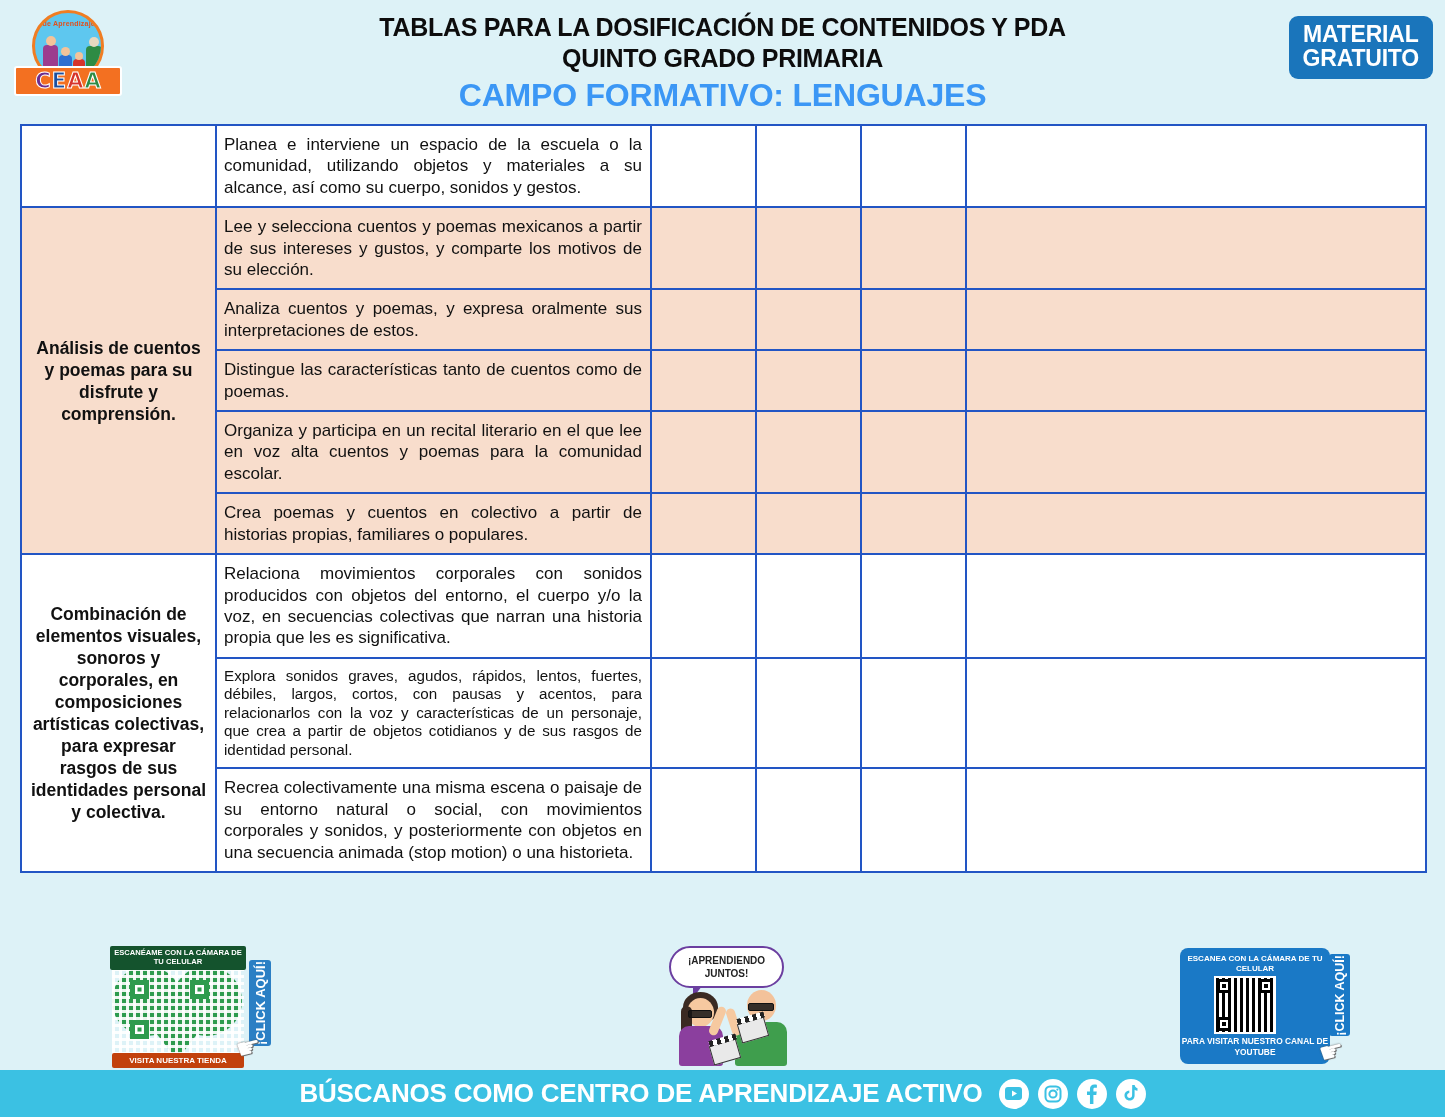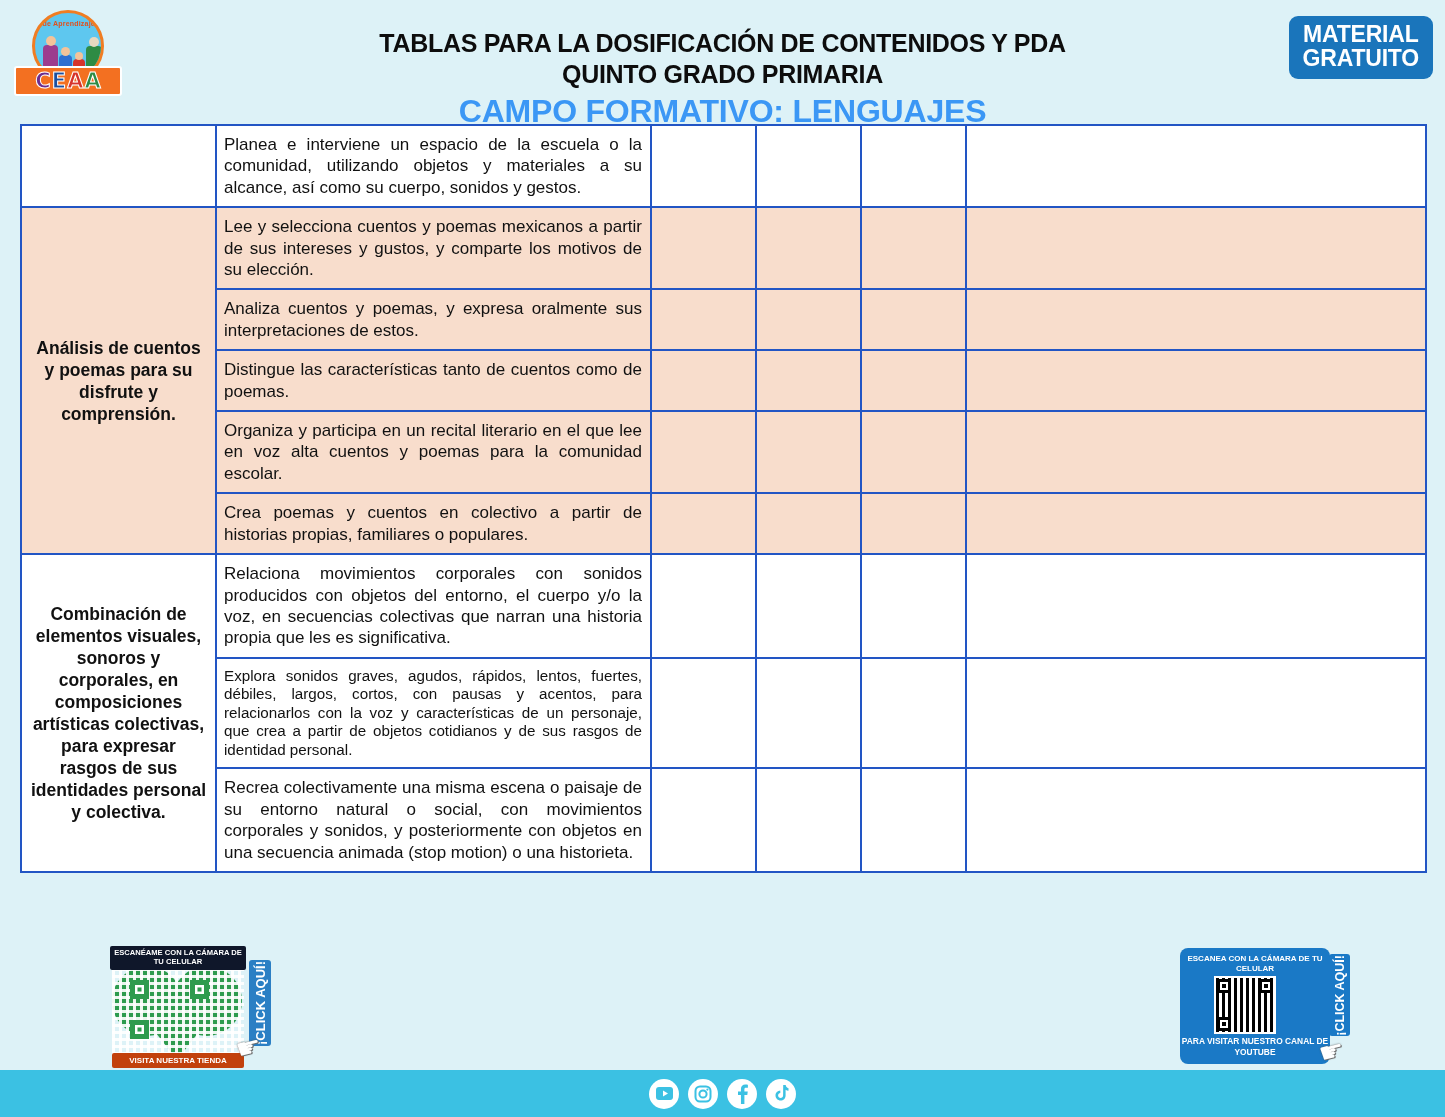--- a/index.html
+++ b/index.html
@@ -79,21 +79,21 @@
     font-family: "DejaVu Sans", sans-serif;
     line-height: 1;
   }
   .lb1 { color: #6d2d8e; }
   .lb2 { color: #1b4fa0; }
   .lb3 { color: #d6342b; }
   .lb4 { color: #2e8b44; }
 
   .title-block {
     text-align: center;
-    padding-top: 28px;
+    padding-top: 12px;
   }
   .title-line {
     font-size: 25px;
     font-weight: 900;
     color: #0d0d0d;
     letter-spacing: -0.3px;
     line-height: 1.22;
     font-family: "Liberation Sans", sans-serif;
   }
   .subtitle-line {
@@ -213,21 +213,21 @@
     position: absolute;
     width: 19px; height: 19px;
     border: 5px solid #2e9b4e;
     background: #fff;
   }
   .qr-eye i { display:block; width:100%; height:100%; background:#2e9b4e; transform: scale(.45); }
   .scan-top {
     position: absolute;
     left: 6px; top: 0;
     width: 136px;
-    background: #0f172a;
+    background: #14532d;
     color: #fff;
     font-size: 7.6px;
     font-weight: 900;
     text-align: center;
     line-height: 1.25;
     padding: 2px 0 3px;
     border-radius: 2px;
   }
   .scan-bottom {
     position: absolute;
@@ -547,20 +547,41 @@
         </div>
     </div>
     <div class="scan-top">ESCANÉAME CON LA CÁMARA DE TU CELULAR</div>
     <div class="scan-bottom">VISITA NUESTRA TIENDA</div>
     <div class="click-tab">
       <span>¡CLICK AQUÍ!</span>
     </div>
     <div class="hand">☛</div>
   </div>
 
+  <div class="illus">
+    <div class="bubble">
+      <span>¡APRENDIENDO JUNTOS!</span>
+    </div>
+    <div class="person pL">
+      <div class="p-hair"></div>
+      <div class="p-head"></div>
+      <div class="p-hair2"></div>
+      <div class="glasses" style="left:13px;top:18px"></div>
+      <div class="p-body"></div>
+      <div class="arm" style="left:38px;bottom:30px;width:9px;height:30px;transform:rotate(22deg)"></div>
+    </div>
+    <div class="person pR">
+      <div class="p-head"></div>
+      <div class="glasses" style="left:15px;top:17px;width:26px"></div>
+      <div class="p-body"></div>
+      <div class="arm" style="left:-4px;bottom:30px;width:9px;height:28px;transform:rotate(-18deg)"></div>
+    </div>
+    <div class="clapper" style="left:56px;bottom:4px"></div>
+    <div class="clapper" style="left:84px;bottom:26px"></div>
+  </div>
 
   <div class="qr-right">
     <div class="scan-label">ESCANEA CON LA CÁMARA DE TU CELULAR</div>
     <div class="qr-block">
       <div class="qr-dots"></div>
       <div class="qe" style="left:3px;top:3px">
           <i></i>
         </div>
       <div class="qe" style="right:3px;top:3px">
           <i></i>
@@ -571,20 +592,21 @@
     </div>
     <div class="foot-label">PARA VISITAR NUESTRO CANAL DE YOUTUBE</div>
     <div class="click-tab2">
       <span>¡CLICK AQUÍ!</span>
     </div>
     <div class="hand" style="right:-14px;bottom:-4px">☛</div>
   </div>
 </div>
 
 <div class="bottom-bar">
+  <div class="bottom-text">BÚSCANOS COMO CENTRO DE APRENDIZAJE ACTIVO</div>
   <div class="social">
     <div class="sic yt">
       <svg width="17" height="13" viewBox="0 0 17 13">
           <rect x="0" y="0" width="17" height="13" rx="3" fill="#3bc1e3"></rect>
           <polygon points="7,3.5 12,6.5 7,9.5" fill="#fff"></polygon>
         </svg>
     </div>
     <div class="sic ig">
       <svg width="18" height="18" viewBox="0 0 18 18">
           <rect x="1.5" y="1.5" width="15" height="15" rx="4.5" fill="none" stroke="#3bc1e3" stroke-width="2"></rect>

